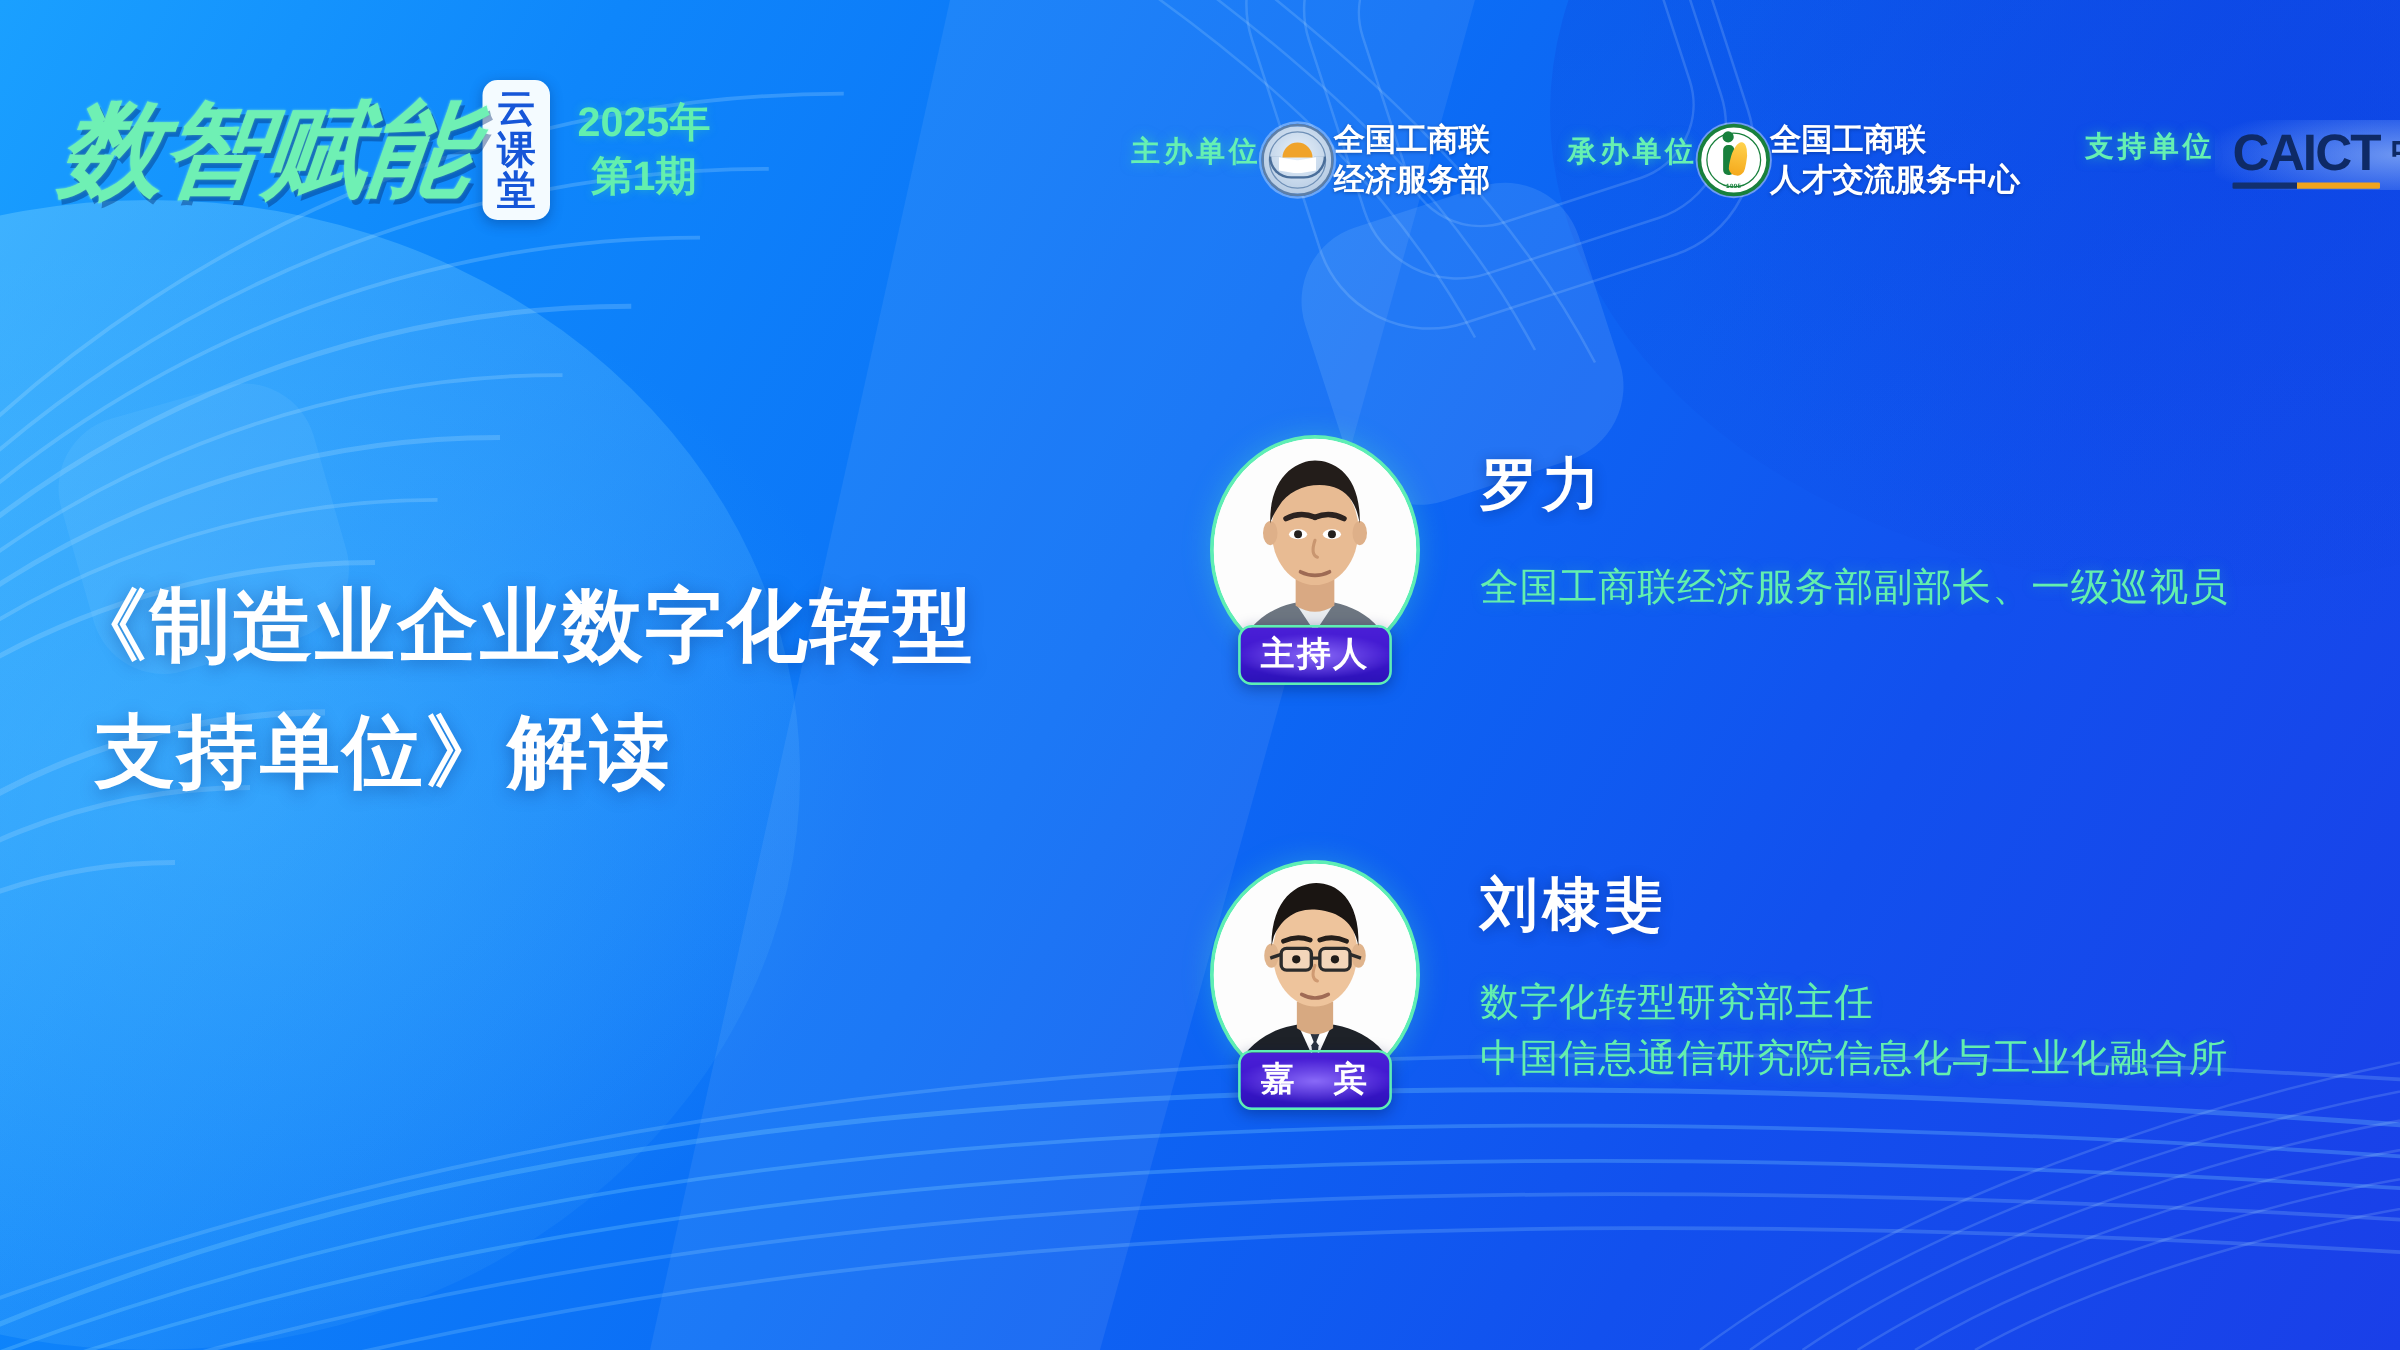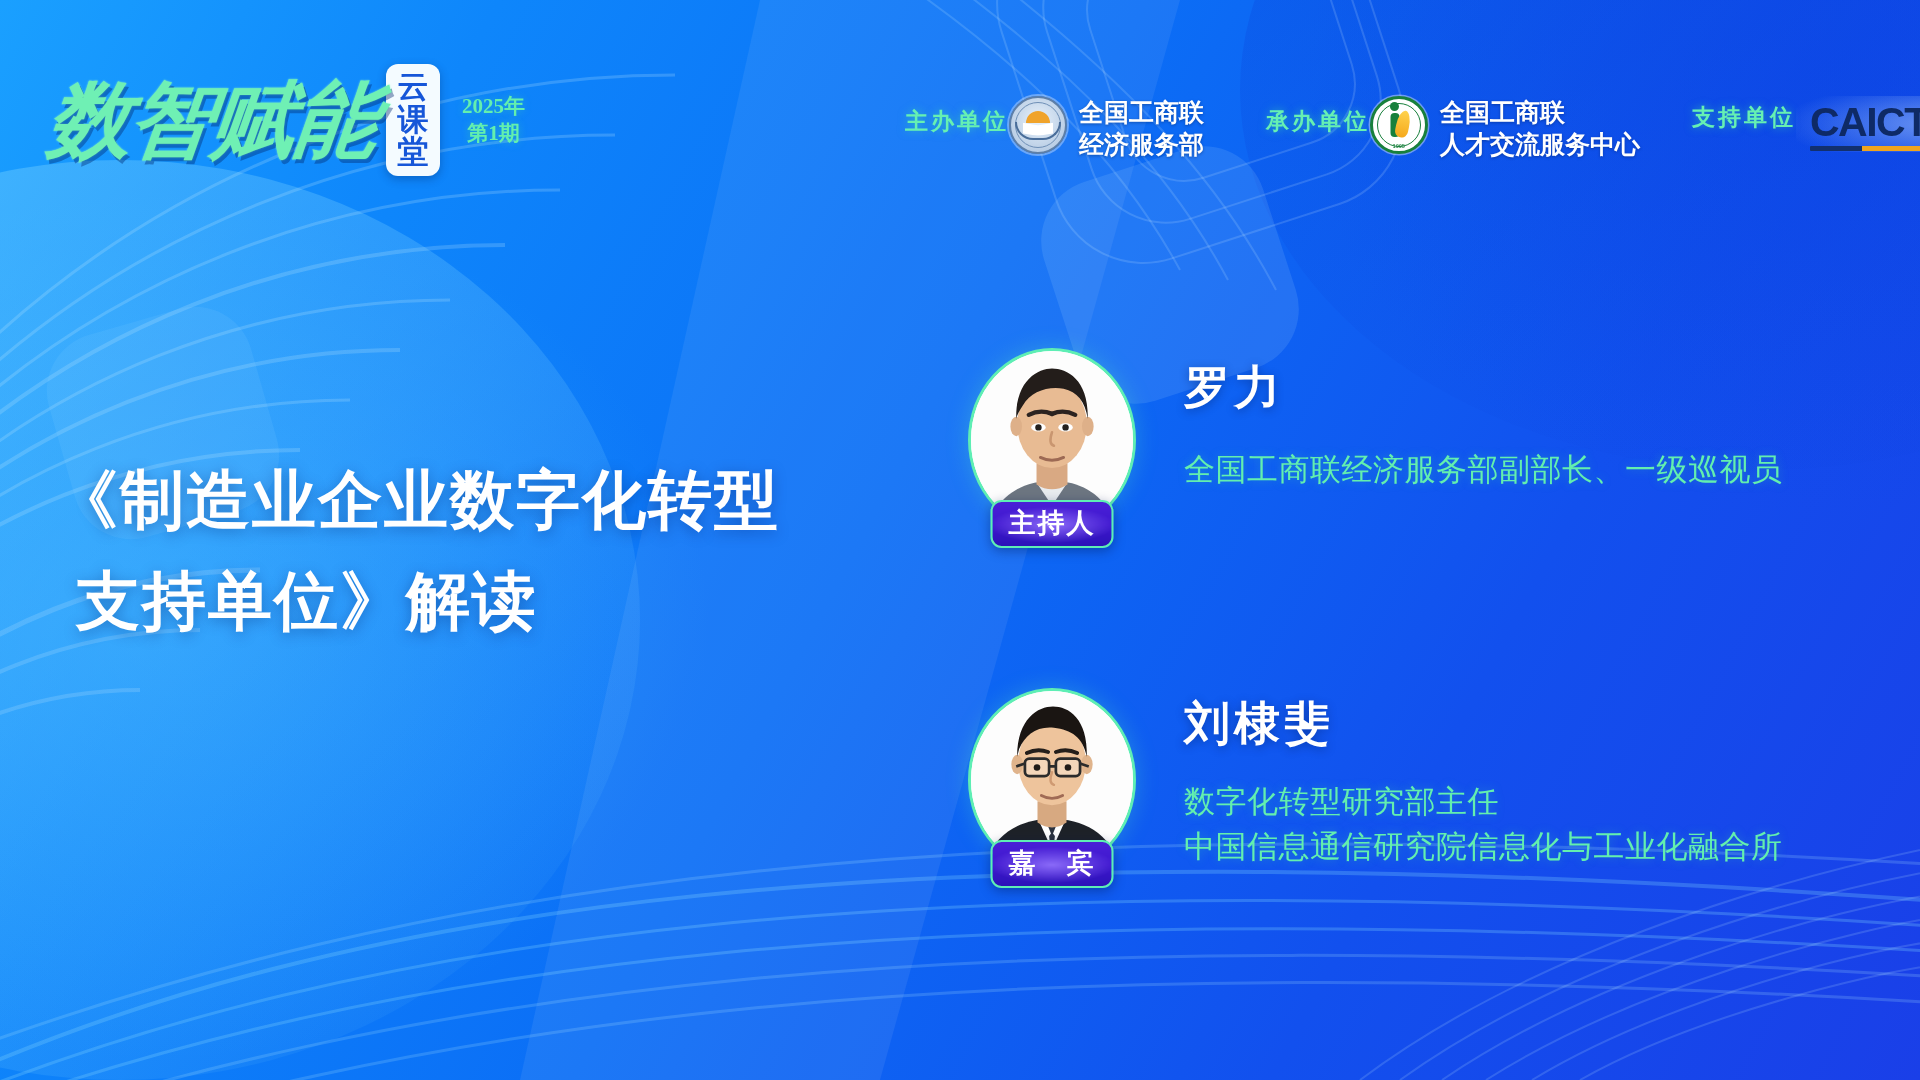--- a/index.html
+++ b/index.html
@@ -49,43 +49,43 @@
     box-shadow:0 3px 10px rgba(0,30,90,.32);
   }
   .yunketang span{
     display:block;
     font-size:31px; font-weight:800;
     color:#1656d8; line-height:1.06;
     font-family:"Liberation Sans","DejaVu Sans",sans-serif;
   }
   .issue{
     margin-left:22px;
-    font-family:Liberation Serif, serif;
+    font-family:Liberation Sans, sans-serif;
     font-weight:700;
     color:#63efae;
-    font-size:21px; line-height:1.30;
+    font-size:33px; line-height:1.30;
     text-align:center;
     text-shadow:0 0 8px rgba(60,220,160,.45);
     white-space:nowrap;
   }
 
   
   .orgs{
     position:absolute; left:905px; top:96px;
     display:flex; align-items:flex-start;
   }
   .org{ display:flex; flex-direction:row; align-items:center; }
   .org-head{
     font-size:23px; font-weight:700; letter-spacing:3px;
     color:#66f0b2;
     text-shadow:0 0 9px rgba(60,230,160,.55);
     margin-bottom:14px;
     white-space:nowrap;
   }
-  .org-body{ display:flex; gap:12px; }
+  .org-body{ display:flex; align-items:center; gap:0; }
   .org-name{
     font-size:25px; font-weight:700; color:#ffffff;
     line-height:1.28; white-space:nowrap;
     text-shadow:0 1px 3px rgba(0,30,90,.45);
   }
   .org-name i{ font-style:normal; display:block; }
 
   .org-sep{ width:62px; }
   .org-sep.wide{ width:52px; }
 

